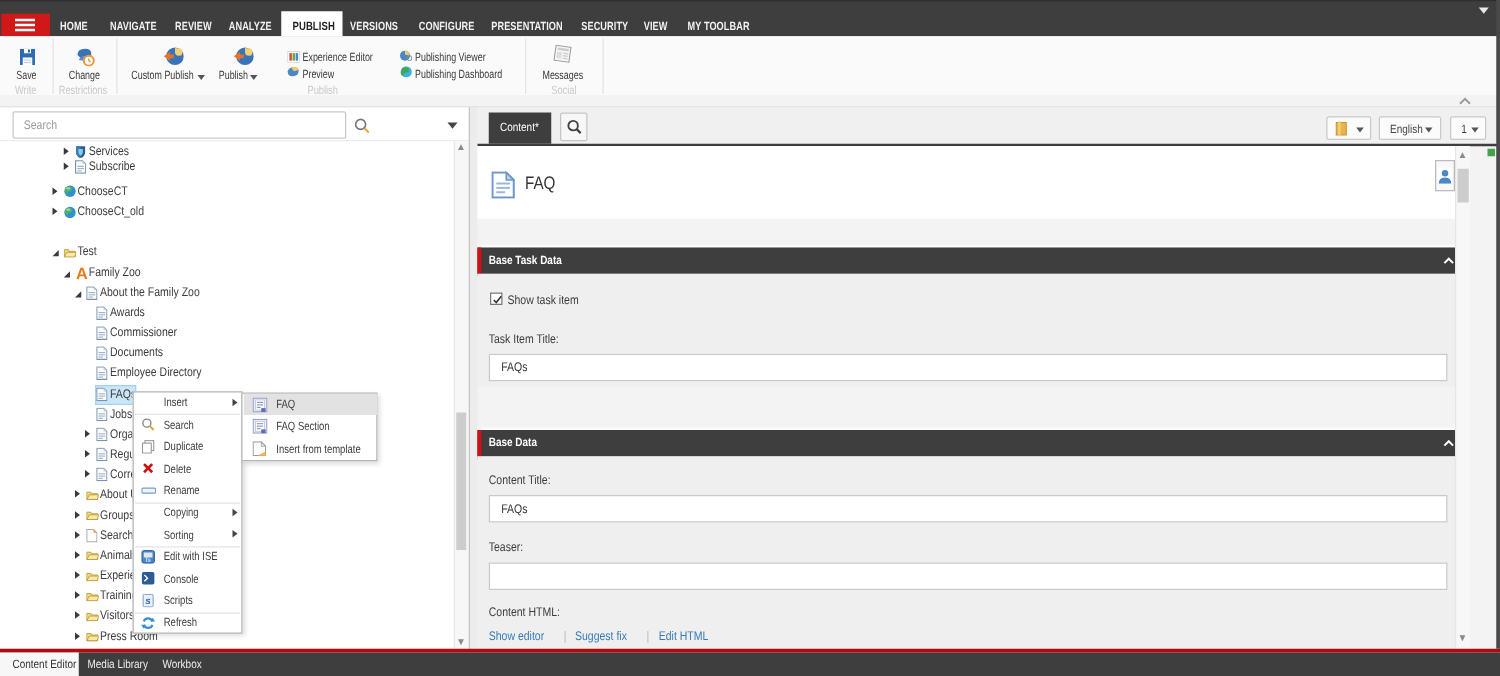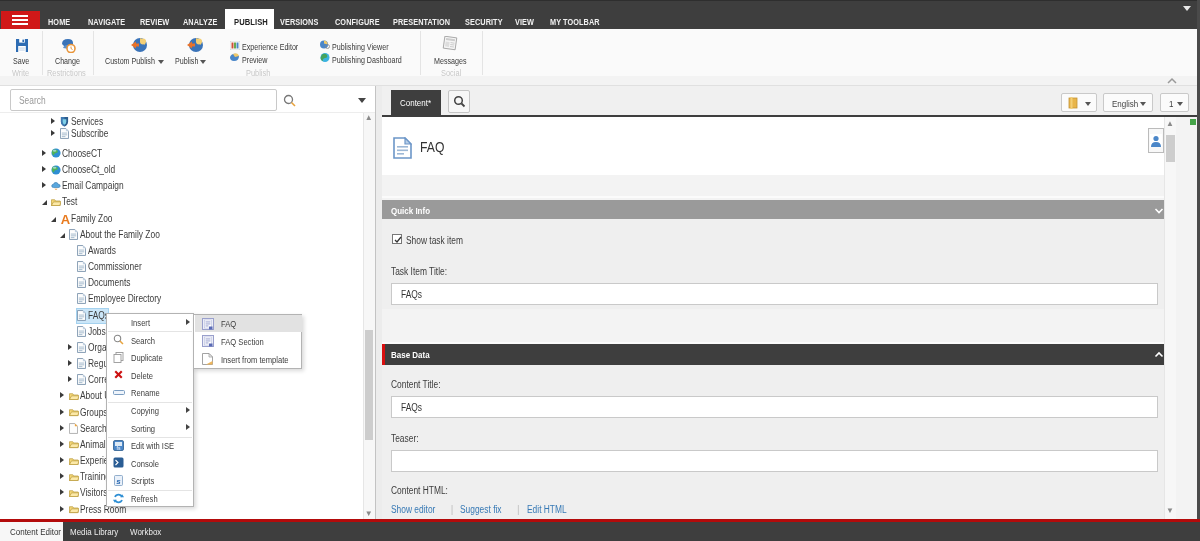--- a/index.html
+++ b/index.html
@@ -216,28 +216,20 @@
       </div>
 <div class="trow" style="left:0;top:49.01px;width:362px">
         <span class="col" style="left:42.0px"></span>
         <svg class="ticon" style="left:51.0px;top:2.5px" width="10" height="10" viewBox="0 0 11 11">
           <circle cx="5.5" cy="5.5" r="5" fill="#2f8fd4"></circle>
           <path d="M2 2 Q5 1 7 2.5 Q8.5 5 5.5 5.5 Q2.5 6.5 3.5 8.5 Q1 7.5 1 5 Q1 3 2 2Z" fill="#4fb357"></path>
           <ellipse cx="4" cy="3" rx="2" ry="1" fill="#bfe2f5" opacity=".7"></ellipse>
         </svg>
         <span class="lbl cx" style="left:62.0px">ChooseCt_old</span>
       </div>
-<div class="trow" style="left:0;top:65.18px;width:362px">
-        <span class="col" style="left:42.0px"></span>
-        <svg class="ticon" style="left:51.0px;top:3px" width="10" height="9" viewBox="0 0 12 11">
-          <path d="M3 8 Q.5 8 .8 5.8 Q1 4 3 4 Q3.5 1.5 6 1.8 Q8.5 2 8.5 4 Q11.5 4 11 6.5 Q10.8 8 8.5 8 Z" fill="#5aa7dd" stroke="#3a7db0" stroke-width=".8"></path>
-          <path d="M4 9.5 L8 9.5 L6 11 Z" fill="#e8953a"></path>
-        </svg>
-        <span class="lbl cx" style="left:62.0px">Email Campaign</span>
-      </div>
 <div class="trow" style="left:0;top:81.35px;width:430px">
         <span class="exp" style="left:42.0px"></span>
         <svg class="ticon" style="left:51.0px;top:3.5px" width="10" height="8.5" viewBox="0 0 12 10">
           <path d="M.5 2 L.5 9 L11 9 L11 3.5 L5.5 3.5 L4.5 2 Z" fill="#f7d978" stroke="#b99b3e" stroke-width=".9"></path>
           <path d="M.5 9 L3 4.5 L12 4.5 L10.5 9 Z" fill="#fce9a8" stroke="#b99b3e" stroke-width=".9"></path>
         </svg>
         <span class="lbl cx" style="left:62.0px">Test</span>
       </div>
 <div class="trow" style="left:0;top:97.52px;width:362px">
         <span class="exp" style="left:50.8px"></span>
@@ -468,20 +460,26 @@
           <path d="M1 13 Q1 8 6 8 Q11 8 11 13 Z" fill="#4a86c8"></path>
         </svg>
       </div>
 <div class="secbar graybar" style="top:58.0px">
         <span class="cx">Quick Info</span>
         <svg class="chev" viewBox="0 0 10 8">
           <path d="M1.5 2 L5 5.5 L8.5 2" stroke="#fff" stroke-width="1.6" fill="none"></path>
         </svg>
       </div>
 <div class="abs" style="left:0;top:79px;width:784px;height:2px;background:#fbfbfb"></div>
+<div class="secbar darkbar" style="top:81.0px">
+        <span class="cx">Base Task Data</span>
+        <svg class="chev" viewBox="0 0 10 8">
+          <path d="M1.5 5.5 L5 2 L8.5 5.5" stroke="#fff" stroke-width="1.6" fill="none"></path>
+        </svg>
+      </div>
 <div class="secbody" style="top:102.0px;height:90.0px"></div>
 <div class="abs" style="left:9.5px;top:117.0px;width:10px;height:10px;background:#fff;border:1px solid #777">
         <svg style="position:absolute;left:1px;top:1px" width="8" height="8" viewBox="0 0 8 8">
           <path d="M1 4 L3 6 L7 1" stroke="#333" stroke-width="1.3" fill="none"></path>
         </svg>
       </div>
 <span class="flabel cx" style="left:23.5px;top:118.0px">Show task item</span>
 <span class="flabel cx" style="top:149.0px">Task Item Title:</span>
 <div class="finput" style="top:166.0px">
         <span class="cx">FAQs</span>

